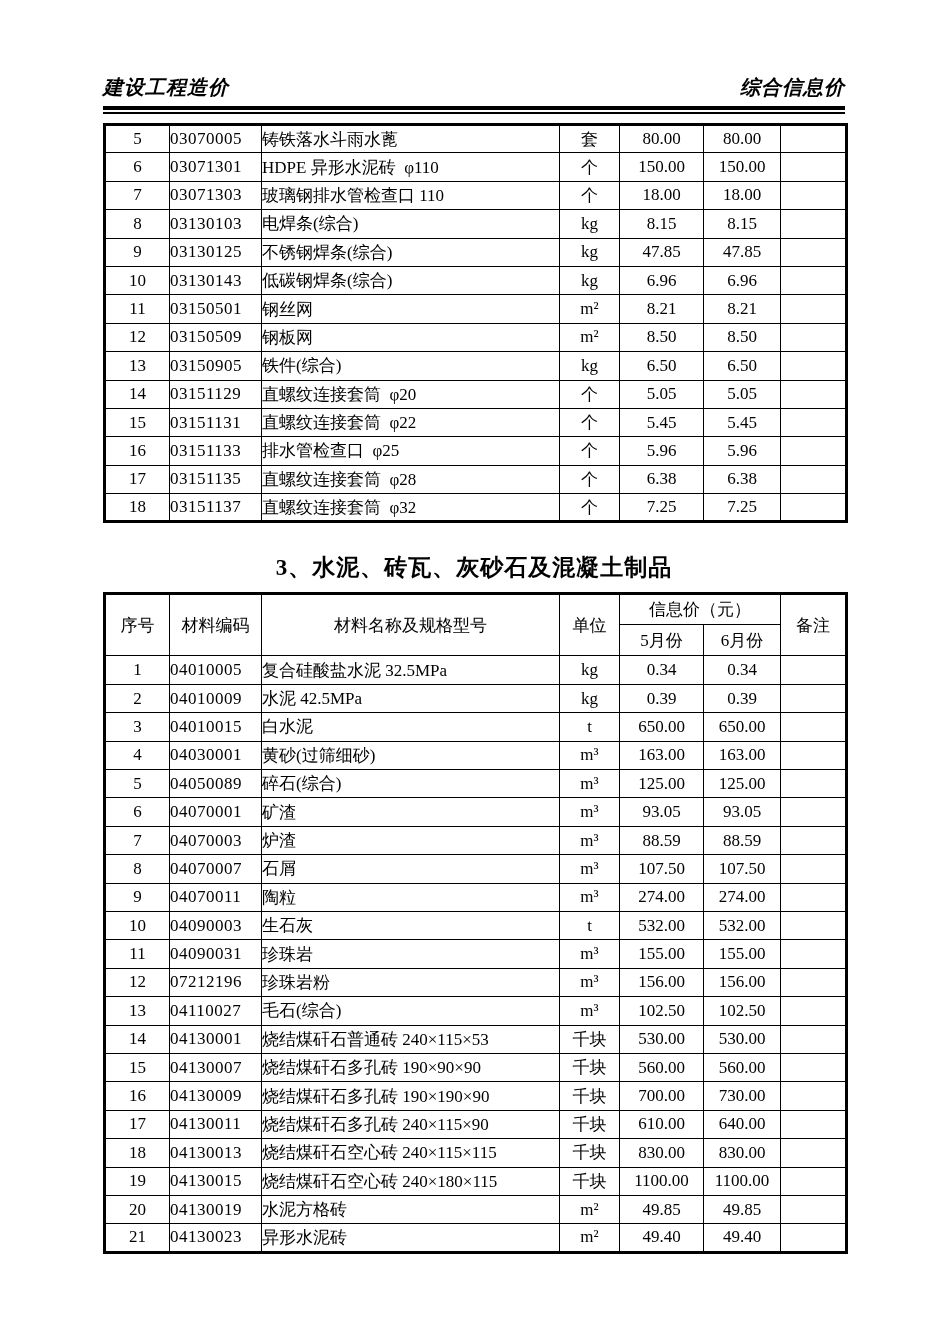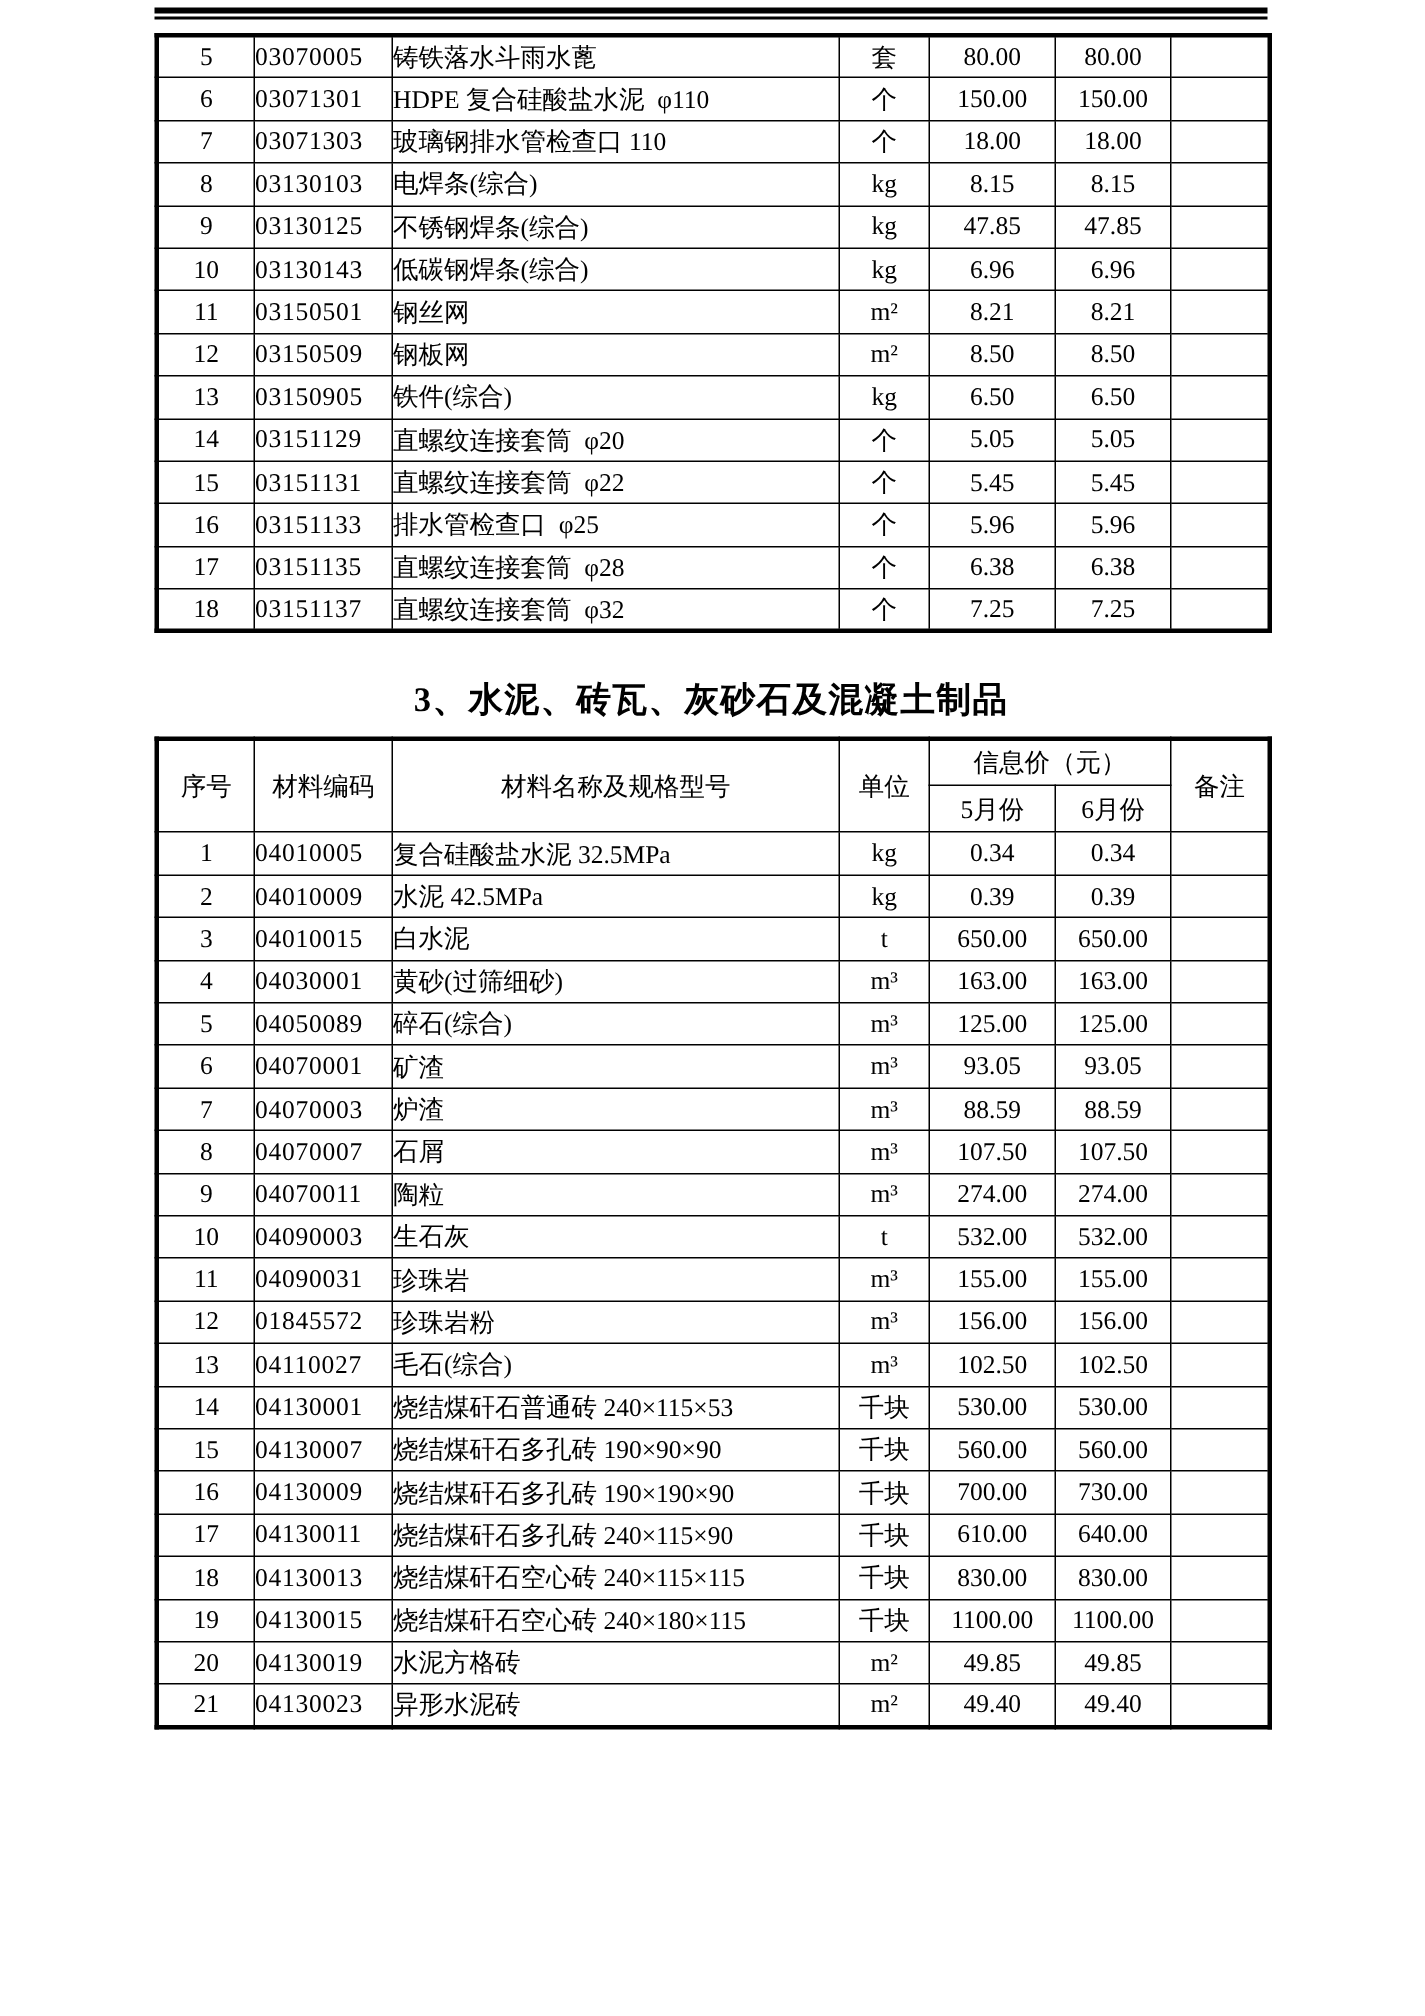--- a/index.html
+++ b/index.html
@@ -62,20 +62,24 @@
     font-size: 17px;
     letter-spacing: 2px;
   }
 </style>
 </head>
 <body>
 
 <div class="page">
   <div class="content">
 
+    <div class="page-header">
+      <span>建设工程造价</span>
+      <span>综合信息价</span>
+    </div>
     <div class="rule-thick"></div>
     <div class="rule-thin"></div>
 
     <table class="price-table tbl1">
       <colgroup>
         <col style="width:65px">
           <col style="width:92px">
           <col style="width:298px">
         <col style="width:60px">
           <col style="width:84px">
@@ -88,21 +92,21 @@
             <td class="c-code">03070005</td>
             <td class="c-name">铸铁落水斗雨水蓖</td>
             <td class="c-unit">套</td>
             <td class="c-price">80.00</td>
             <td class="c-price">80.00</td>
             <td class="c-note"></td>
           </tr>
           <tr>
             <td class="c-seq">6</td>
             <td class="c-code">03071301</td>
-            <td class="c-name">HDPE 复合硅酸盐水泥  φ110</td>
+            <td class="c-name">HDPE 异形水泥砖  φ110</td>
             <td class="c-unit">个</td>
             <td class="c-price">150.00</td>
             <td class="c-price">150.00</td>
             <td class="c-note"></td>
           </tr>
           <tr>
             <td class="c-seq">7</td>
             <td class="c-code">03071303</td>
             <td class="c-name">玻璃钢排水管检查口 110</td>
             <td class="c-unit">个</td>
@@ -333,21 +337,21 @@
             <td class="c-seq">11</td>
             <td class="c-code">04090031</td>
             <td class="c-name">珍珠岩</td>
             <td class="c-unit">m³</td>
             <td class="c-price">155.00</td>
             <td class="c-price">155.00</td>
             <td class="c-note"></td>
           </tr>
           <tr>
             <td class="c-seq">12</td>
-            <td class="c-code">01845572</td>
+            <td class="c-code">07212196</td>
             <td class="c-name">珍珠岩粉</td>
             <td class="c-unit">m³</td>
             <td class="c-price">156.00</td>
             <td class="c-price">156.00</td>
             <td class="c-note"></td>
           </tr>
           <tr>
             <td class="c-seq">13</td>
             <td class="c-code">04110027</td>
             <td class="c-name">毛石(综合)</td>

